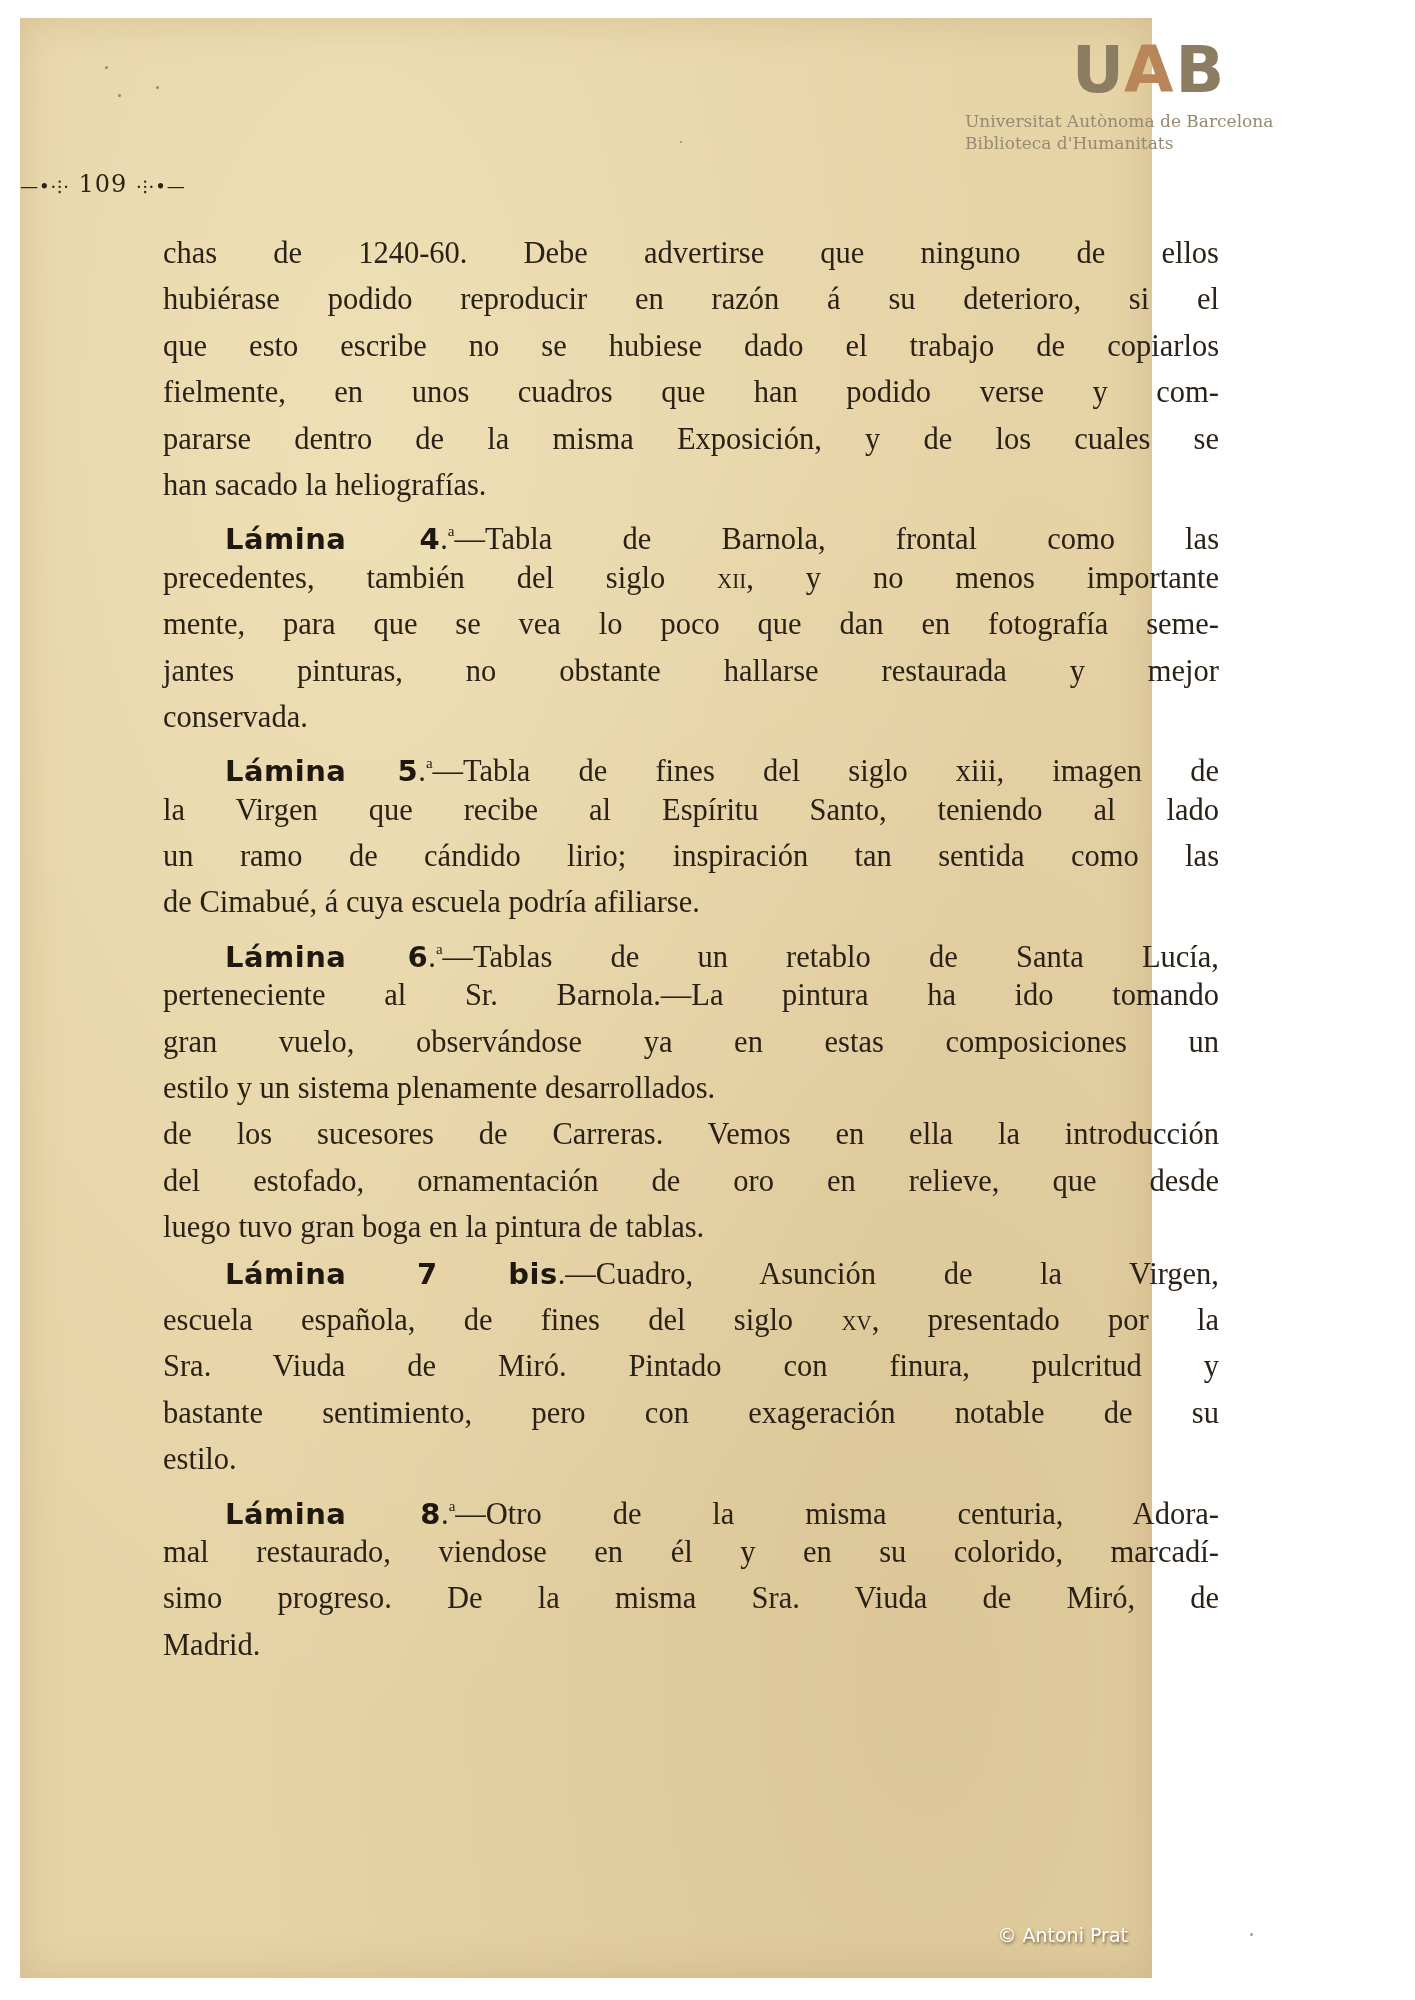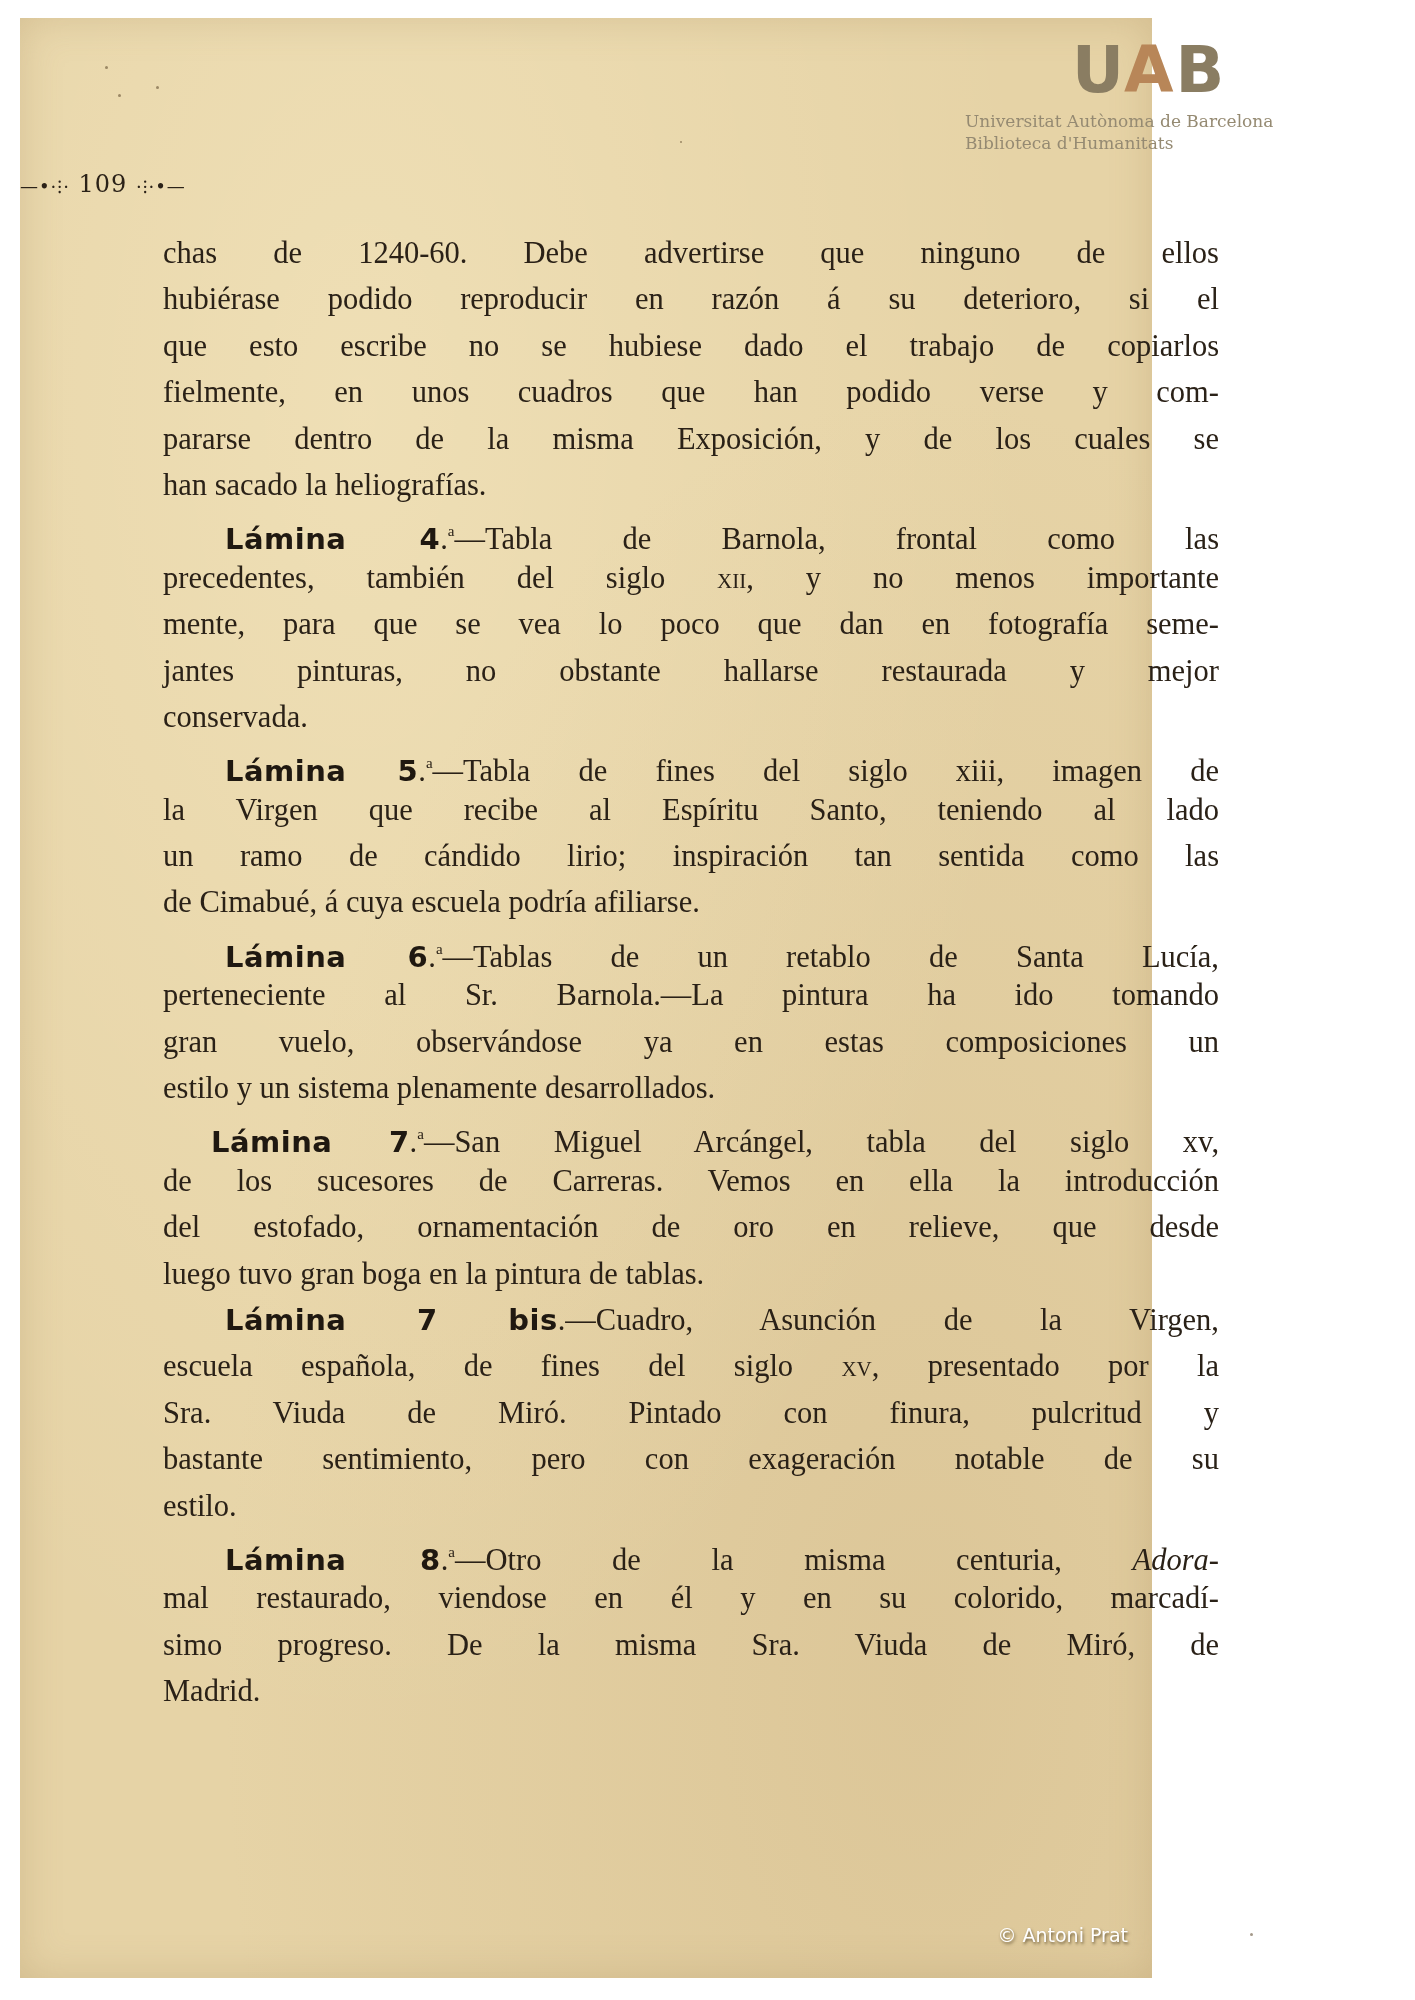--- a/index.html
+++ b/index.html
@@ -46,21 +46,21 @@
   }
   .line {
     display: block; white-space: nowrap;
     text-align-last: justify; text-align: justify;
     height: 46.4px;
   }
   .line.last { text-align-last: left; }
   .ind { padding-left: 62px; }
   .lam { font-family: "DejaVu Sans", sans-serif; font-weight: bold; font-size: 29px; letter-spacing: 0.5px; color: #1f1810; }
   .sup { font-size: 15px; vertical-align: 13px; }
-  .it { font-style: italic; }
+  .it { }
   .credit {
     position: absolute; right: 24px; bottom: 32px;
     font-family: "DejaVu Sans", sans-serif; font-size: 19px; color: #ffffff;
     text-shadow: 1px 2px 3px rgba(60,45,20,0.7);
   }
 </style>
 </head>
 <body>
 
 <div class="paper">
@@ -111,21 +111,20 @@
     </div>
 
     <div>
       <span class="line ind"><span class="lam">Lámina 6</span><span>.</span><span class="sup">a</span><span>—Tablas de un retablo de Santa Lucía,</span></span>
       <span class="line">perteneciente al Sr. Barnola.—La pintura ha ido tomando</span>
       <span class="line">gran vuelo, observándose ya en estas composiciones un</span>
       <span class="line last">estilo y un sistema plenamente desarrollados.</span>
     </div>
 
     <div>
-      <span class="line" style="padding-left:48px"><span class="lam">Lámina 7</span><span>.</span><span class="sup">a</span><span>—San Miguel Arcángel, tabla del siglo xv,</span></span>
       <span class="line">de los sucesores de Carreras. Vemos en ella la introducción</span>
       <span class="line">del estofado, ornamentación de oro en relieve, que desde</span>
       <span class="line last">luego tuvo gran boga en la pintura de tablas.</span>
     </div>
 
     <div>
       <span class="line ind"><span class="lam">Lámina 7 bis</span><span>.</span><span>—Cuadro, Asunción de la Virgen,</span></span>
       <span class="line">escuela española, de fines del siglo <span style="font-variant:small-caps">xv</span>, presentado por la</span>
       <span class="line">Sra. Viuda de Miró. Pintado con finura, pulcritud y</span>
       <span class="line">bastante sentimiento, pero con exageración notable de su</span>

